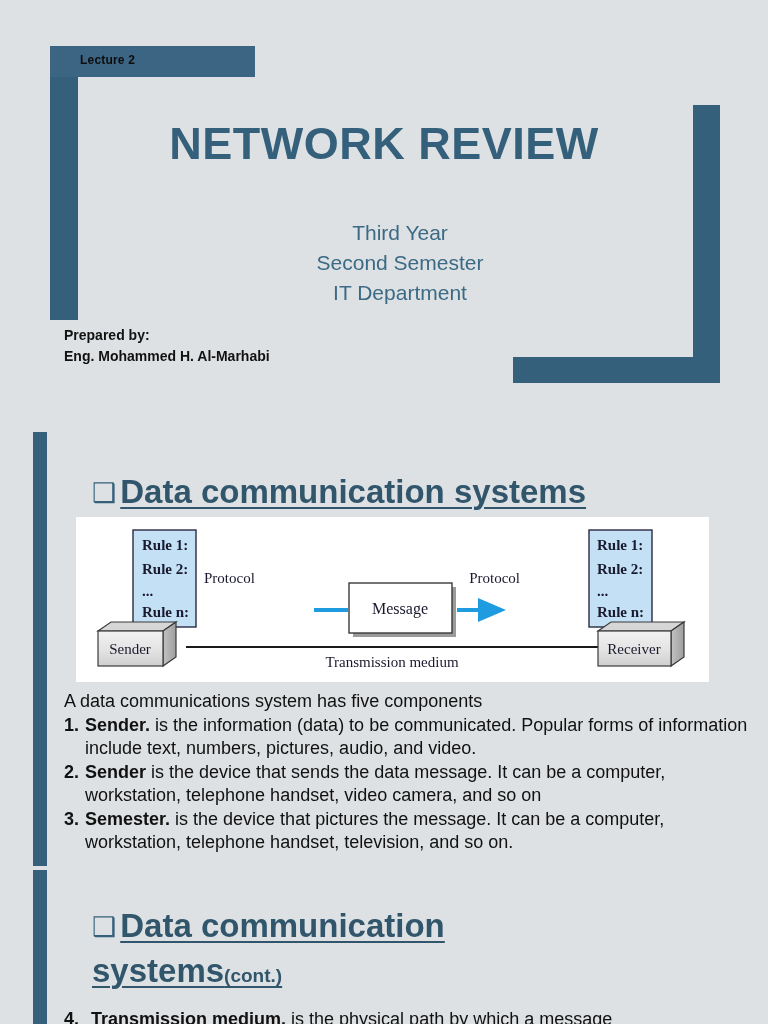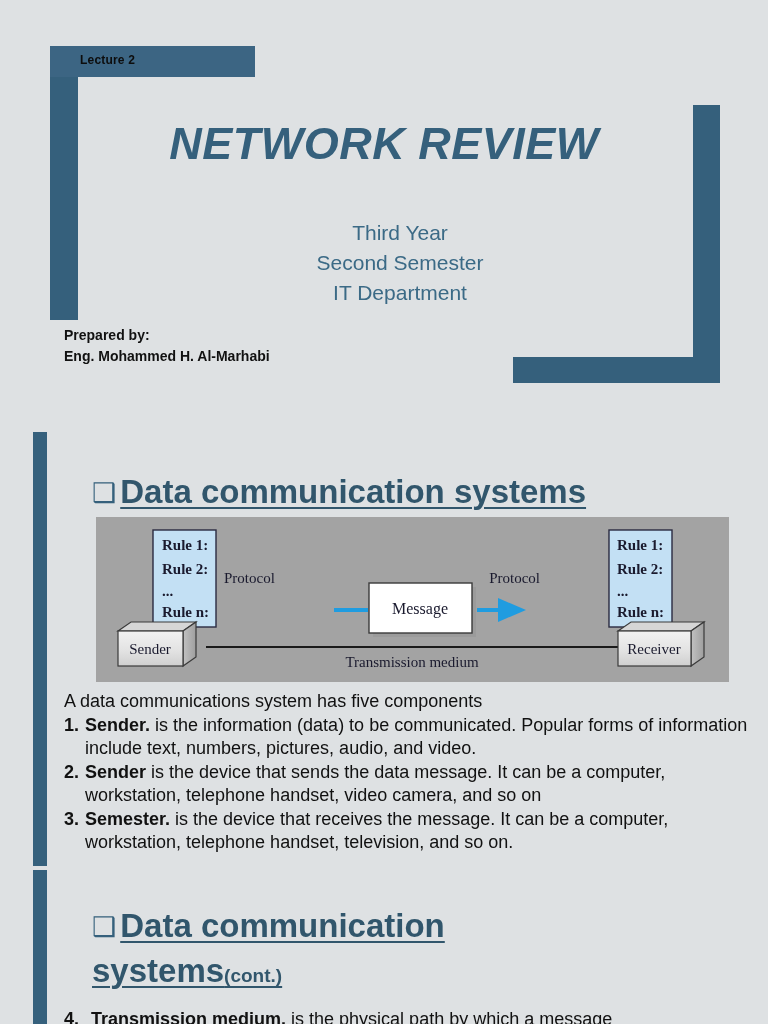--- a/index.html
+++ b/index.html
@@ -22,21 +22,20 @@
   .lecture-tag{
     position:absolute;left:80px;top:53px;
     font-size:12px;font-weight:bold;color:#0d0d0d;
     letter-spacing:.2px;
   }
   .title-main{
     position:absolute;left:0;top:88px;width:768px;
     text-align:center;
     font-size:45px;font-weight:bold;color:#35607c;
     letter-spacing:.5px;
-    font-style:italic;
   }
   .subtitle{
     position:absolute;left:0;top:218px;width:768px;
     text-align:center;color:#3b6a86;font-size:21px;line-height:30px;padding-left:16px;
   }
   .prepared{
     position:absolute;left:64px;top:325px;
     font-size:14px;font-weight:bold;color:#111;line-height:21px;
   }
   .deco-right-vert{position:absolute;left:693px;top:105px;width:27px;height:278px;background:#35607c;}
@@ -69,21 +68,21 @@
     text-decoration-thickness:2px;
     text-underline-offset:4px;
     font-weight:bold;
   }
   .slide-head.wrap{white-space:normal;width:430px;}
   .cont{font-size:19px;}
 
   
   .figure-wrap{
     position:absolute;left:76px;top:85px;
-    width:633px;height:165px;background:#a3a3a3;margin-left:20px;
+    width:633px;height:165px;background:#ffffff;
   }
   .fig{position:absolute;left:0;top:0;width:633px;height:165px;}
 
   
   .body-text{
     position:absolute;left:64px;width:690px;
     color:#111;font-size:18px;line-height:23.5px;
   }
   .body-text .lead{margin:0 0 0 0;}
   ol.items{margin:0;padding:0;list-style:none;}
@@ -189,21 +188,21 @@
     <div class="body-text" style="top:258px;">
       <div class="lead">A data communications system has five components</div>
       <ol class="items">
         <li>
           <span class="num">1.</span><span class="bold">Sender.</span><span> is the information (data) to be communicated. Popular forms of information include text, numbers, pictures, audio, and video.</span>
         </li>
         <li>
           <span class="num">2.</span><span class="bold">Sender</span><span> is the device that sends the data message. It can be a computer, workstation, telephone handset, video camera, and so on</span>
         </li>
         <li>
-          <span class="num">3.</span><span class="bold">Semester.</span><span> is the device that receives the message. It can be a computer, workstation, telephone handset, television, and so on.</span>
+          <span class="num">3.</span><span class="bold">Semester.</span><span> is the device that pictures the message. It can be a computer, workstation, telephone handset, television, and so on.</span>
         </li>
       </ol>
     </div>
   </section>
 
   <section class="slide" id="slide-three">
     <div class="side-bar"></div>
 
     <div class="slide-head wrap" style="top:38px;">
       <span class="sq">❑</span><span class="u">Data communication systems</span><span class="u cont">(cont.)</span>

